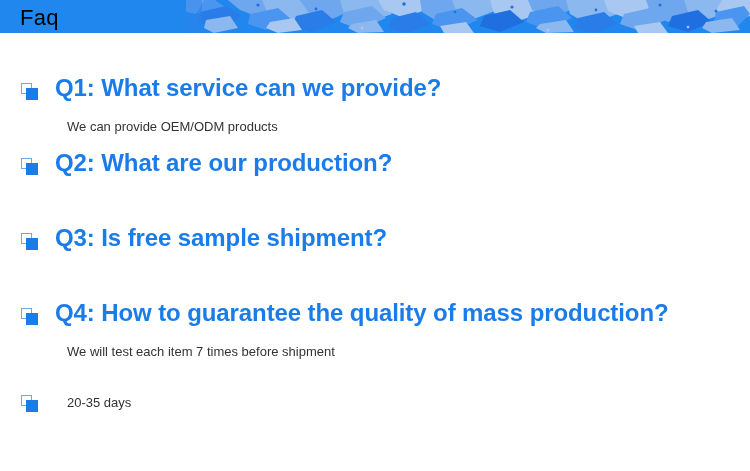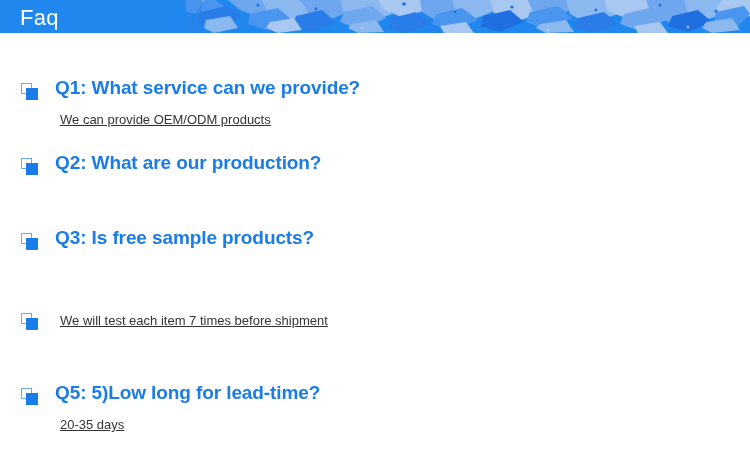--- a/index.html
+++ b/index.html
@@ -28,21 +28,21 @@
     inset: 0;
     left: 0;
     width: 750px;
     height: 33px;
   }
   .header-title {
     position: absolute;
     left: 20px;
     top: 3px;
     z-index: 5;
-    color: #ffffff;
+    color: #000000;
     font-size: 22px;
     font-weight: 400;
     line-height: 29px;
     letter-spacing: 0.3px;
     white-space: nowrap;
   }
 
   
   .faq-body {
     position: relative;
@@ -77,35 +77,34 @@
     position: absolute;
     left: 5px;
     top: 5px;
     width: 12px;
     height: 12px;
     background: #1a7ce8;
   }
   .faq-question {
     margin: 0;
     color: #1a7ce8;
-    font-size: 19px;
+    font-size: 24px;
     font-weight: bold;
     line-height: 24px;
     letter-spacing: -0.1px;
     white-space: nowrap;
   }
   .faq-answer {
-    margin: 5px;
+    margin: 12px;
     padding-top: 6px;
     color: #333333;
     font-size: 13px;
     font-weight: 400;
     line-height: 17px;
     white-space: nowrap;
-    text-decoration: underline;
   }
 </style>
 </head>
 <body>
 
 <div class="faq-header">
   <svg class="header-texture" viewBox="0 0 750 33" preserveAspectRatio="none" xmlns="http://www.w3.org/2000/svg">
     <rect x="0" y="0" width="750" height="33" fill="#1f87ee"></rect>
     <g opacity="1">
       <path d="M190 0 L215 0 L228 9 L210 18 L196 12 Z" fill="#4a95ef"></path>
@@ -182,33 +181,33 @@
         <span class="sq-solid"></span>
     </span>
     <p class="faq-question">Q2:  What are our production?</p>
   </div>
 
   <div class="faq-item">
     <span class="faq-icon">
       <span class="sq-outline"></span>
         <span class="sq-solid"></span>
     </span>
-    <p class="faq-question">Q3: Is free sample products?</p>
-  </div>
-
-  <div class="faq-item">
-    <span class="faq-icon">
-      <span class="sq-outline"></span>
-        <span class="sq-solid"></span>
-    </span>
+    <p class="faq-question">Q3: Is free sample shipment?</p>
+  </div>
+
+  <div class="faq-item">
+    <span class="faq-icon">
+      <span class="sq-outline"></span>
+        <span class="sq-solid"></span>
+    </span>
+    <p class="faq-question">Q4: How to guarantee the quality of mass production?</p>
     <p class="faq-answer">We will test each item 7 times before shipment</p>
   </div>
 
   <div class="faq-item">
     <span class="faq-icon">
       <span class="sq-outline"></span>
         <span class="sq-solid"></span>
     </span>
-    <p class="faq-question">Q5: 5)Low long for lead-time?</p>
     <p class="faq-answer">20-35 days</p>
   </div>
 
 </div>
 
 </body></html>

